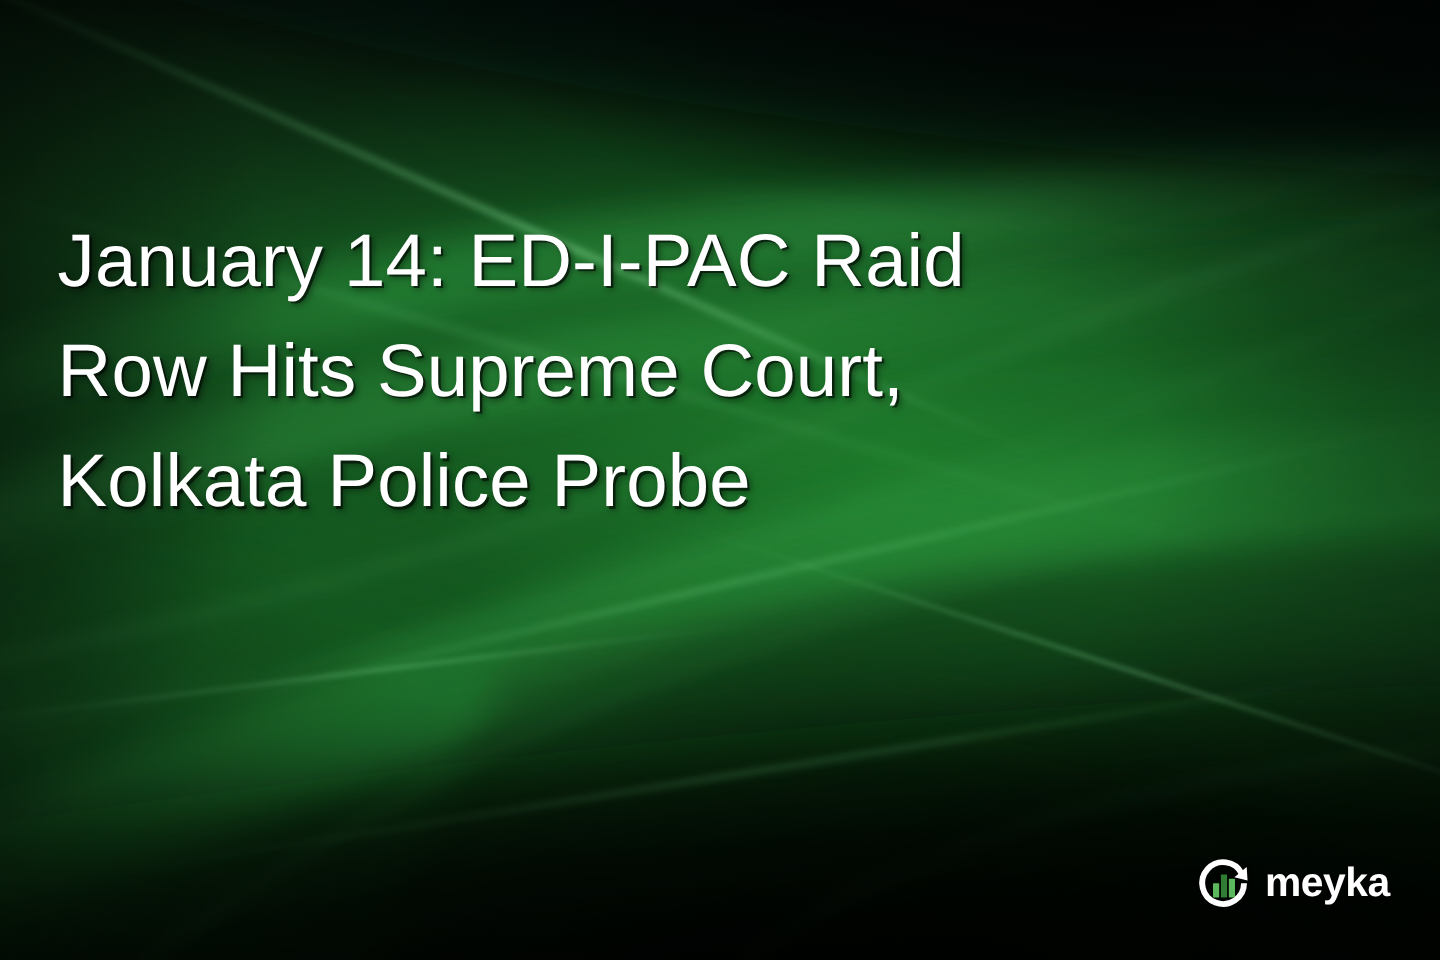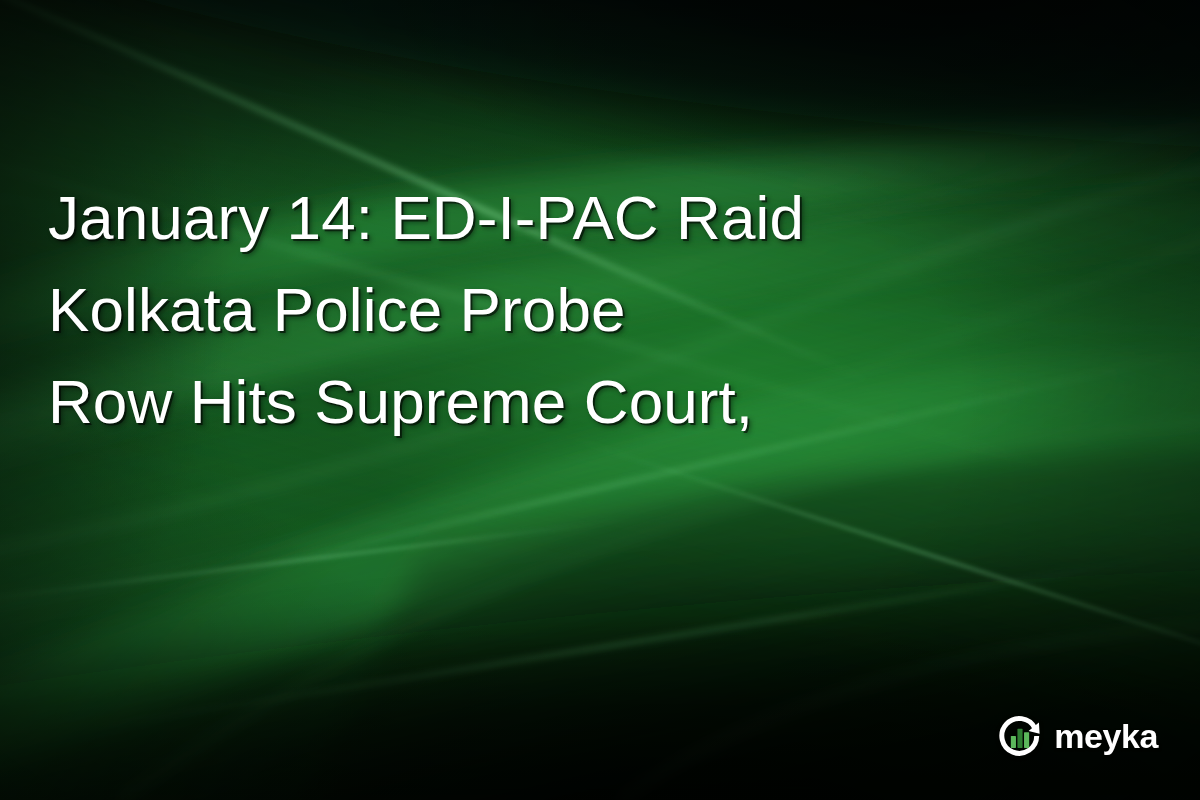--- a/index.html
+++ b/index.html
@@ -239,22 +239,22 @@
   <div class="streak" id="streak-e"></div>
   <div class="streak" id="streak-f"></div>
 
   <div class="bg-layer" id="bg-dark-top"></div>
   <div class="bg-layer" id="bg-dark-bottom"></div>
   <div class="bg-layer" id="bg-dark-left"></div>
   <div class="bg-layer" id="bg-vignette"></div>
 
   <div id="headline">
     <span class="line">January 14: ED-I-PAC Raid</span>
+    <span class="line">Row Hits Supreme Court,</span>
     <span class="line">Kolkata Police Probe</span>
-    <span class="line">Row Hits Supreme Court,</span>
   </div>
 
   <div id="brand">
     <svg id="brand-mark" viewBox="0 0 48 48" aria-hidden="true">
 
       <path d="M 40.2 15.4
                A 19 19 0 1 0 42.2 24" fill="none" stroke="#ffffff" stroke-width="5.4" stroke-linecap="butt"></path>
 
       <polygon points="44.6,9.2 45.4,21.6 33.4,18.6" fill="#ffffff"></polygon>
 

